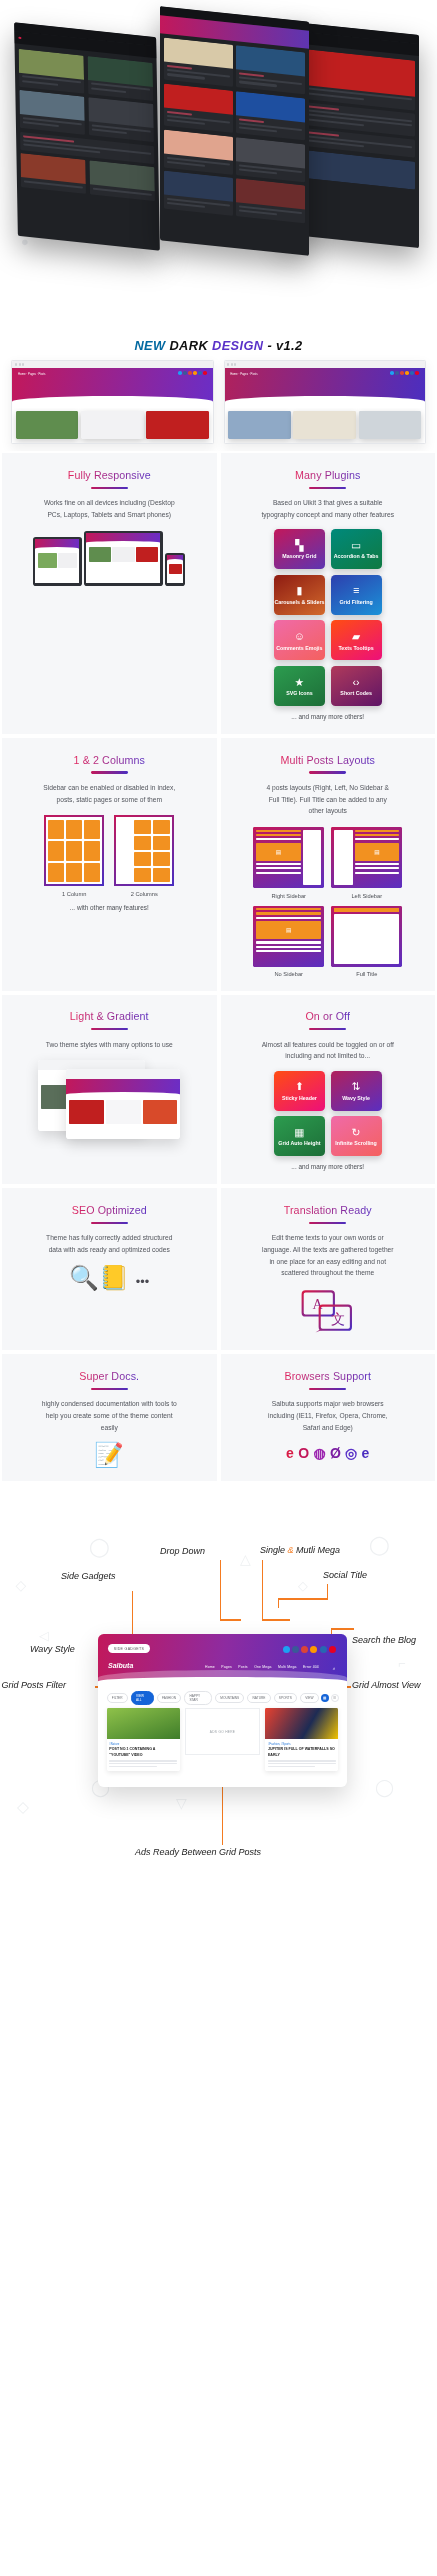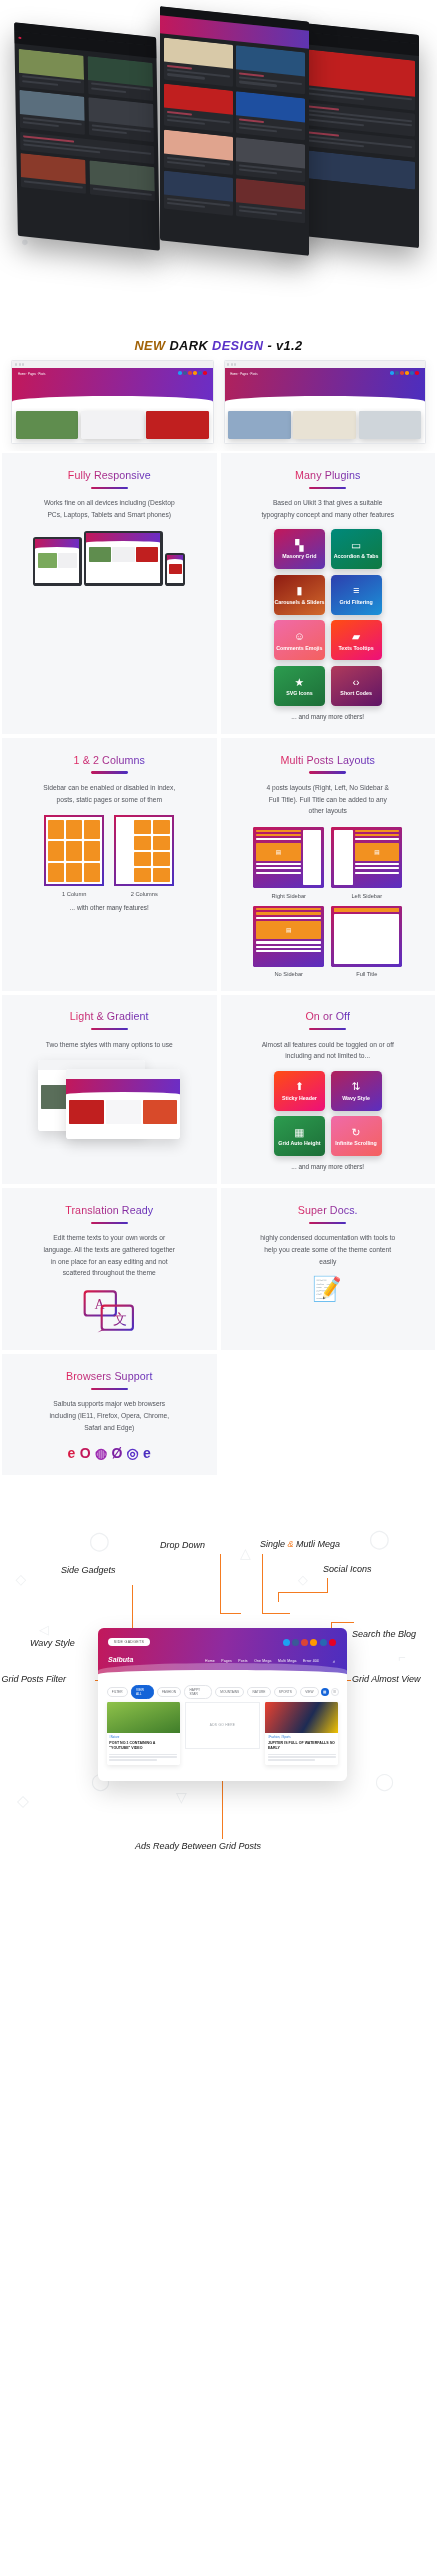--- a/index.html
+++ b/index.html
@@ -30,21 +30,21 @@
   .mk-img { height:24px; }
   .mk-lines { padding:2.8px; }
   .mk-lines i { display:block; height:2.1px; background:#3a3d44; margin-bottom:2.1px; border-radius:1.4px;}
   .mk-lines i.s { width:60%; }
   .mk-lines i.a { background:#9a3b4e; width:40%; }
 
   .hero-title {
     text-align:center; font-size:12.8px; font-weight:bold; font-style:italic;
     letter-spacing:0.4px; margin-top:4.3px;
   }
-  .c-red{color:#a16207;} .c-purple{color:#5a32c8;} .c-dark{color:#111;}
+  .c-red{color:#0369a1;} .c-purple{color:#5a32c8;} .c-dark{color:#111;}
 
   
   .sliders { display:flex; gap:10px; padding:7px 11.4px 0; }
   .slider-card {
     flex:1; border:0.7px solid #e4e6ea; background:#fff; border-radius:1.4px;
     box-shadow:0 4.3px 11.4px rgba(0,0,0,.07); overflow:hidden; height:84px;
   }
   .sl-top { height:6.4px; background:#f1f1f3; display:flex; align-items:center; padding:0 2.8px; gap:1.4px;}
   .sl-top .d { width:2.1px;height:2.1px;border-radius:50%;background:#cfd2d6;}
   .sl-hero { height:40px; background:linear-gradient(100deg,#c2185b,#6a2ec7); position:relative;}
@@ -637,20 +637,26 @@
           <span class="tl">Grid Auto Height</span>
           </div>
         <div class="tile" style="background:linear-gradient(150deg,#f06aa8,#f4615f)">
           <span class="ic">↻</span>
           <span class="tl">Infinite Scrolling</span>
           </div>
       </div>
       <div class="more">... and many more others!</div>
     </div>
 
+    <div class="fcell">
+      <h3>SEO Optimized</h3>
+      <div class="rule"></div>
+      <p>Theme has fully correctly added structured data with ads ready and optimized codes</p>
+      <div class="artrow">🔍📒 <span style="font-size:12.8px">•••</span></div>
+    </div>
 
     <div class="fcell">
       <h3>Translation Ready</h3>
       <div class="rule"></div>
       <p>Edit theme texts to your own words or language. All the texts are gathered together in one place for an easy editing and not scattered throughout the theme</p>
       <div class="transicon">
         <svg width="53" height="44" viewBox="0 0 74 62">
           <defs>
               <linearGradient id="gt" x1="0" y1="0" x2="1" y2="1">
             <stop offset="0" stop-color="#d81b46"></stop>
@@ -700,21 +706,21 @@
     <div class="dec" style="left:375px;top:284px;font-size:17px;">◯</div>
     <div class="dec" style="left:176px;top:302px;font-size:14px;">▽</div>
     <div class="dec" style="left:39px;top:135px;font-size:12.8px;">◁</div>
     <div class="dec" style="left:398px;top:163px;font-size:12.8px;">⌐</div>
 
     <div class="lbl" style="left:160px;top:53px;">Drop Down</div>
     <div class="lbl" style="left:260px;top:52px;">
       <span>Single </span><span class="amp">&amp;</span><span> Mutli Mega</span>
     </div>
     <div class="lbl" style="left:61px;top:78px;">Side Gadgets</div>
-    <div class="lbl" style="left:323px;top:77px;">Social Icons</div>
+    <div class="lbl" style="left:323px;top:77px;">Social Title</div>
     <div class="lbl" style="left:30px;top:151px;">Wavy Style</div>
     <div class="lbl" style="left:352px;top:142px;">Search the Blog</div>
     <div class="lbl" style="left:1.4px;top:187px;">Grid Posts Filter</div>
     <div class="lbl" style="left:352px;top:187px;">Grid Almost View</div>
     <div class="lbl" style="left:135px;top:354px;">Ads Ready Between Grid Posts</div>
 
     <div class="ln" style="left:132px;top:98px;width:1.4px;height:58px;"></div>
     <div class="ln" style="left:220px;top:67px;width:1.4px;height:60px;"></div>
     <div class="ln" style="left:220px;top:126px;width:21px;height:1.4px;"></div>
     <div class="ln" style="left:262px;top:67px;width:1.4px;height:60px;"></div>

